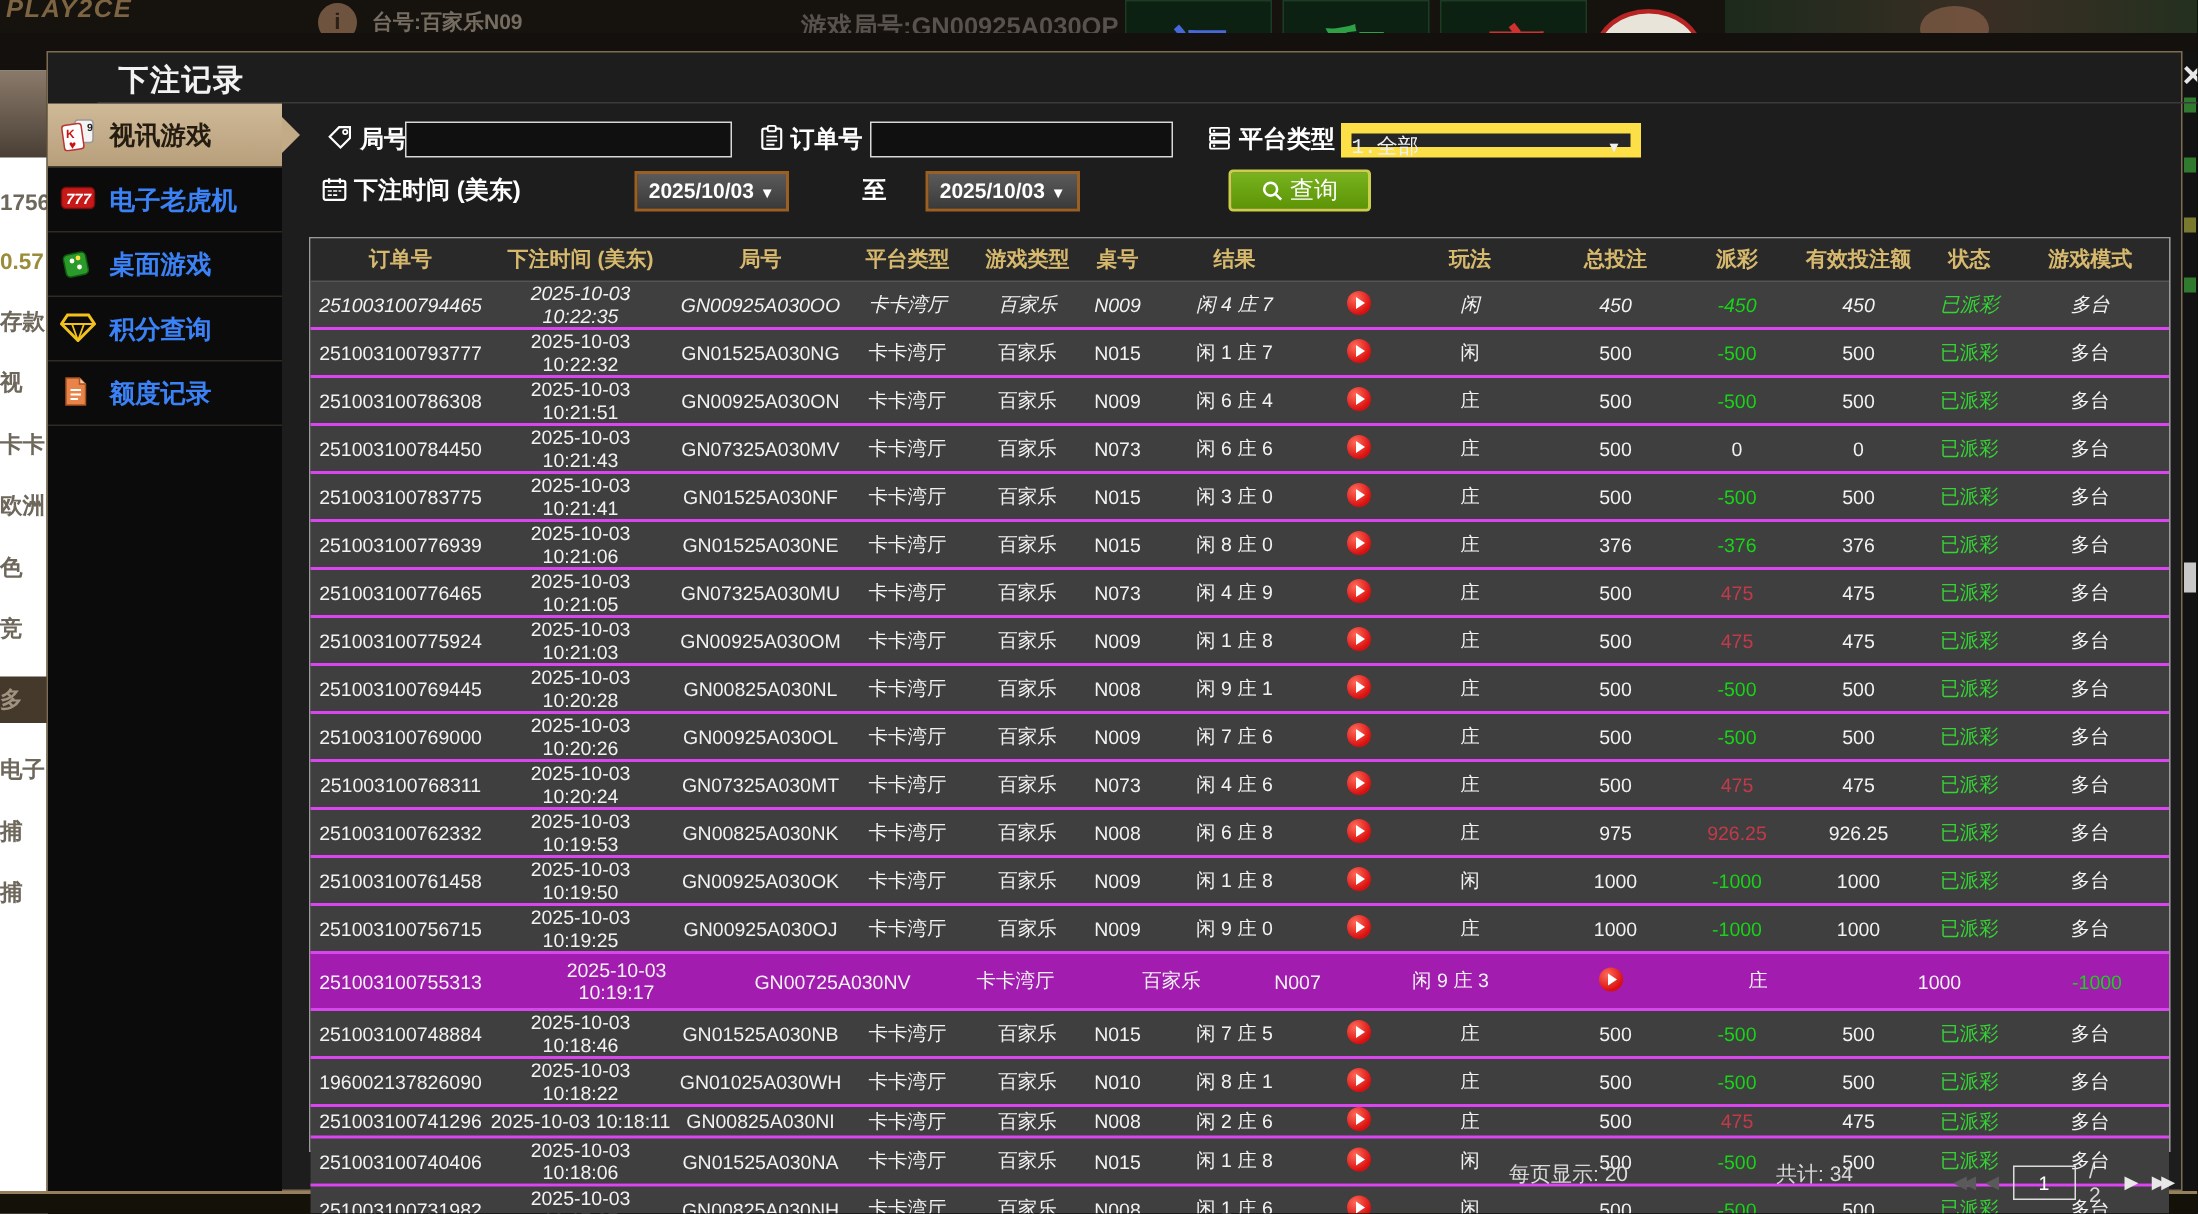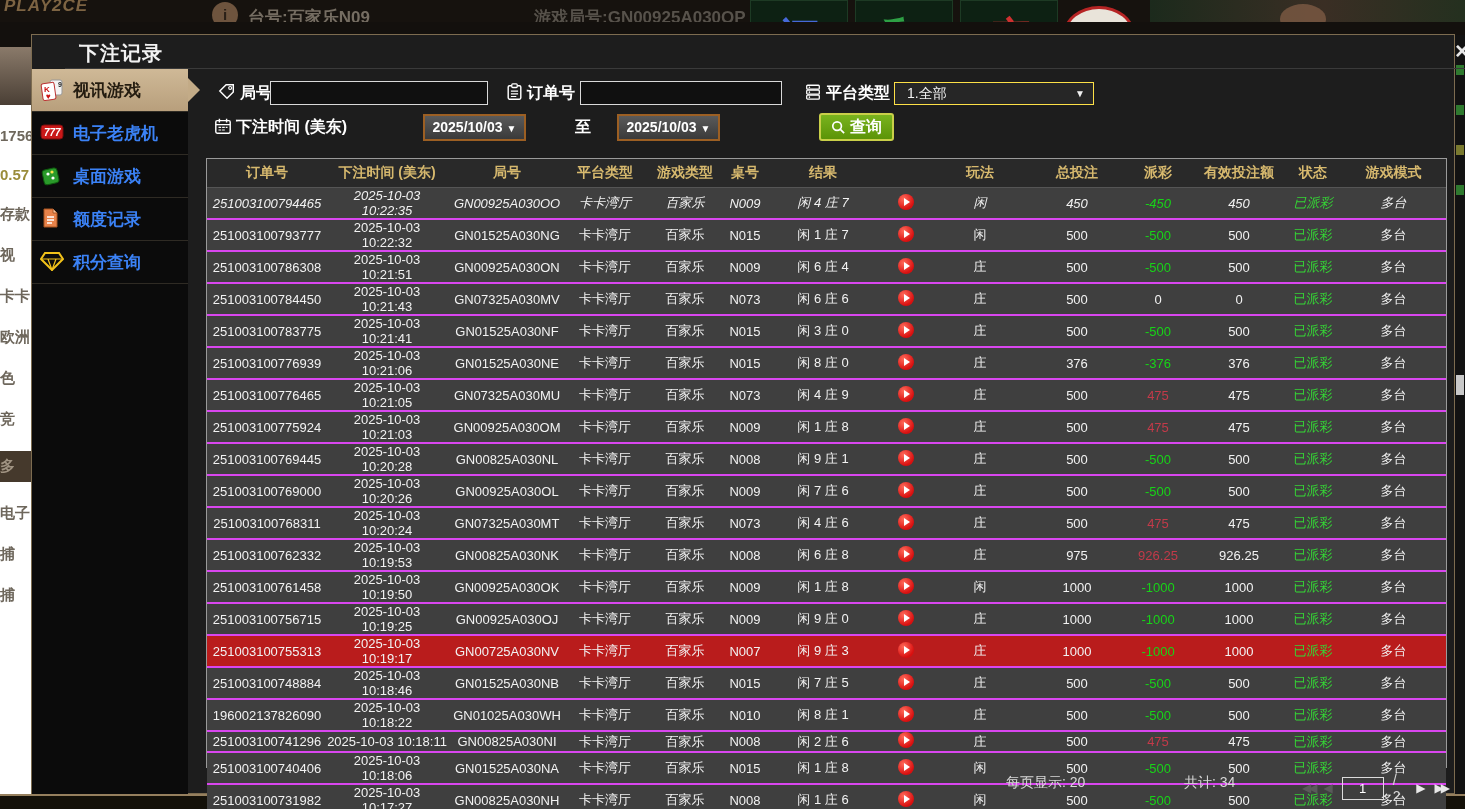--- a/index.html
+++ b/index.html
@@ -3,21 +3,21 @@
 <meta charset="utf-8">
 <style>
   html,body{margin:0;padding:0;background:#000;}
   .stage{position:relative;width:1465px;height:809px;overflow:hidden;
          font-family:"Liberation Sans",sans-serif;background:#13100d;}
 
   
   .bg-top{position:absolute;left:0;top:0;width:1465px;height:22px;background:#16120e;overflow:hidden;}
   .bg-logo{position:absolute;left:4px;top:-4px;color:#7d6443;font-weight:bold;font-style:italic;font-size:17px;letter-spacing:1px;}
   .bg-avicirc{position:absolute;left:212px;top:2px;width:26px;height:26px;border-radius:50%;background:#6e543e;color:#2a2018;font-weight:bold;text-align:center;line-height:26px;font-size:15px;}
-  .bg-tableno{position:absolute;left:248px;top:6px;color:#756d62;font-weight:bold;font-size:17px;}
+  .bg-tableno{position:absolute;left:248px;top:6px;color:#756d62;font-weight:bold;font-size:14px;}
   .bg-roundno{position:absolute;left:534px;top:6px;color:#57524b;font-weight:bold;font-size:17px;}
   .bg-zone{position:absolute;top:0px;width:96px;height:90px;background:#0d2113;border:1px solid #1d3a24;text-align:center;}
   .bg-zone span{font-size:44px;font-weight:bold;line-height:76px;}
   .bg-badge{position:absolute;left:1063px;top:6px;width:72px;height:58px;background:#e9e4da;border:3px solid #b62424;border-radius:50%;color:#b62424;font-weight:bold;font-size:15px;text-align:center;padding-top:14px;box-sizing:border-box;}
   .bg-video{position:absolute;left:1150px;top:0;width:315px;height:35px;background:linear-gradient(90deg,#1c2a1c,#3a2e24 55%,#24301f);}
   .bg-video i{position:absolute;left:130px;top:4px;width:46px;height:30px;border-radius:50%;background:#7d5a44;opacity:.8;}
   .bg-left{position:absolute;left:0;top:47px;width:32px;height:774px;background:#ffffff;overflow:hidden;}
   .bg-left .avatar{width:32px;height:58px;background:linear-gradient(180deg,#8a7a6a,#4a3f35);}
   .bg-left .it{width:60px;color:#6e675c;font-weight:bold;font-size:15px;margin-top:22px;white-space:nowrap;}
   .bg-left .hl{background:#45392c;color:#a09382;padding:6px 0;}
@@ -44,39 +44,39 @@
   
   .filters{position:absolute;left:156px;top:34px;right:0;height:89px;}
   .flabel{color:#fff;font-weight:bold;font-size:16px;position:absolute;white-space:nowrap;}
   .flabel svg{vertical-align:-3px;margin-right:4px;}
   .finput{position:absolute;height:24px;background:#101010;border:1px solid #d9d9d9;color:#eee;
           font-size:14px;padding:0 6px;box-sizing:border-box;outline:none;}
   .dateSel{position:absolute;height:27px;background:linear-gradient(180deg,#5a5a5a,#3a3a3a);
            border:2px solid #9c5f23;color:#fff;font-weight:bold;font-size:14px;line-height:23px;
            text-align:center;box-sizing:border-box;cursor:pointer;}
   .dateSel b{font-size:10px;margin-left:4px;}
-  .platSel{position:absolute;height:23px;background:#262626;border:1px solid #fde047;color:#f0f0f0;
-           font-size:14px;line-height:21px;padding:0 12px;box-sizing:border-box;cursor:pointer;}
+  .platSel{position:absolute;height:23px;background:#262626;border:7px solid #fde047;color:#f0f0f0;
+           font-size:14px;line-height:21px;padding:0 0;box-sizing:border-box;cursor:pointer;font-family:Liberation Mono, monospace;}
   .platSel b{position:absolute;right:8px;top:0;font-size:10px;}
   .toLbl{position:absolute;color:#fff;font-weight:bold;font-size:16px;}
-  .searchBtn{position:absolute;height:28px;padding:0 10px;background:linear-gradient(180deg,#79b31e,#5c9407);
-           border:2px solid #c9cf49;border-radius:3px;color:#fff;font-weight:bold;font-size:16px;
+  .searchBtn{position:absolute;height:28px;padding:0 20px;background:linear-gradient(180deg,#79b31e,#5c9407);
+           border:2px solid #c9cf49;border-radius:3px;color:#fff;font-weight:normal;font-size:16px;
            cursor:pointer;display:flex;align-items:center;gap:4px;}
 
   
   .rtable{position:absolute;left:174px;top:123px;width:1241px;height:610px;border:1px solid #9a9a9a;
           box-sizing:border-box;display:flex;flex-direction:column;background:#3f3f3f;}
   .trow{display:grid;grid-template-columns:120px 120px 120px 76px 84px 36px 120px 46px 102px 92px 70px 92px 56px 1fr;
         align-items:center;text-align:center;}
   .thead{height:28px;flex:none;background:#292929;border-bottom:1px solid #555;color:#d7b96e;
          font-weight:bold;font-size:14px;}
   .tbody{flex:1;display:flex;flex-direction:column;}
   .drow{flex:1;background:#3f3f3f;border-top:2px solid #d946ef;color:#f2f2f2;font-size:13px;cursor:pointer;}
   .drow:first-child{border-top:none;font-style:italic;}
-  .drow.sel{background:#b91c1c;}
+  .drow.sel{background:#a21caf;gap:24px;}
   .pay-neg{color:#17d417;} .pay-pos{color:#c23a49;} .pay-zero{color:#f2f2f2;}
   .st-green{color:#35d435;}
   .playbtn{display:inline-block;width:16px;height:16px;border-radius:50%;
            background:radial-gradient(circle at 35% 30%,#ff6a5a,#d90f0f 70%);position:relative;cursor:pointer;}
   .playbtn:after{content:"";position:absolute;left:6px;top:4px;border-left:6px solid #fff;
            border-top:4px solid transparent;border-bottom:4px solid transparent;}
 
   
   .tfooter{position:absolute;left:174px;top:737px;width:1241px;height:22px;color:#d8d8d8;font-size:14px;}
   .tfooter .ps{position:absolute;left:800px;top:2px;}
@@ -161,33 +161,33 @@
         <div class="side-item">
           <span class="ic"><svg width="24" height="22" viewBox="0 0 24 22">
               <rect x="3" y="4" width="15" height="15" rx="3" fill="#2a9a2a" stroke="#0f5c0f" transform="rotate(-12 10 11)"></rect>
               <circle cx="8" cy="9" r="1.6" fill="#fff"></circle>
               <circle cx="13" cy="13" r="1.6" fill="#fff"></circle>
               <circle cx="12" cy="7" r="1.6" fill="#ffe14a"></circle>
             </svg></span>
           <span>桌面游戏</span>
         </div>
         <div class="side-item">
+          <span class="ic"><svg width="24" height="20" viewBox="0 0 24 20">
+              <path d="M5 2 L19 2 L23 8 L12 19 L1 8 Z" fill="none" stroke="#f2c21a" stroke-width="2"></path>
+              <path d="M1 8h22M8 8 L12 19 L16 8" stroke="#f2c21a" stroke-width="1.2" fill="none"></path>
+            </svg></span>
+          <span>积分查询</span>
+        </div>
+        <div class="side-item">
           <span class="ic"><svg width="20" height="20" viewBox="0 0 20 20">
               <path d="M4 1 h9 l4 4 v14 h-13 Z" fill="#e8834a" stroke="#a85420"></path>
               <path d="M13 1 v4 h4" fill="#f7c9a8" stroke="#a85420"></path>
               <path d="M7 9h7M7 12h7M7 15h5" stroke="#fff" stroke-width="1.4"></path>
             </svg></span>
           <span>额度记录</span>
-        </div>
-        <div class="side-item">
-          <span class="ic"><svg width="24" height="20" viewBox="0 0 24 20">
-              <path d="M5 2 L19 2 L23 8 L12 19 L1 8 Z" fill="none" stroke="#f2c21a" stroke-width="2"></path>
-              <path d="M1 8h22M8 8 L12 19 L16 8" stroke="#f2c21a" stroke-width="1.2" fill="none"></path>
-            </svg></span>
-          <span>积分查询</span>
         </div>
       </div>
 
     <div class="filters">
       <span class="flabel" style="left:30px;top:14px"><svg width="18" height="18" viewBox="0 0 20 20">
             <path d="M2 9 L9 2 L17 2 L17 10 L10 17 Z" fill="none" stroke="#fff" stroke-width="1.6"></path>
             <circle cx="13.5" cy="5.5" r="1.6" fill="none" stroke="#fff" stroke-width="1.3"></circle>
           </svg><span>局号</span></span>
       <input class="finput" style="left: 82px; top: 12px; width: 218px;" value="">
       <span class="flabel" style="left:318px;top:14px"><svg width="17" height="18" viewBox="0 0 18 20">

